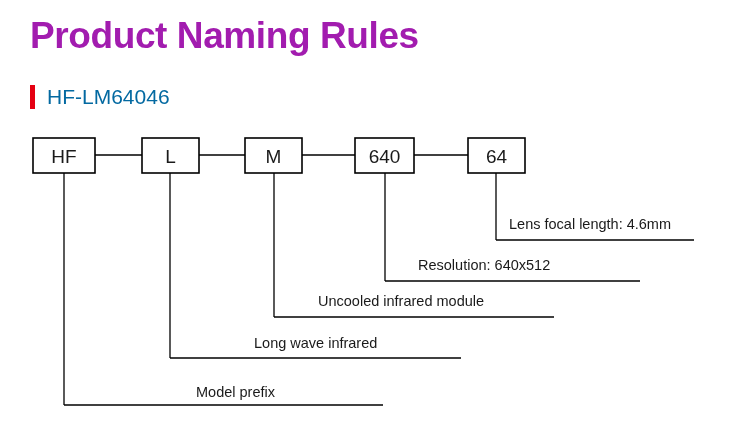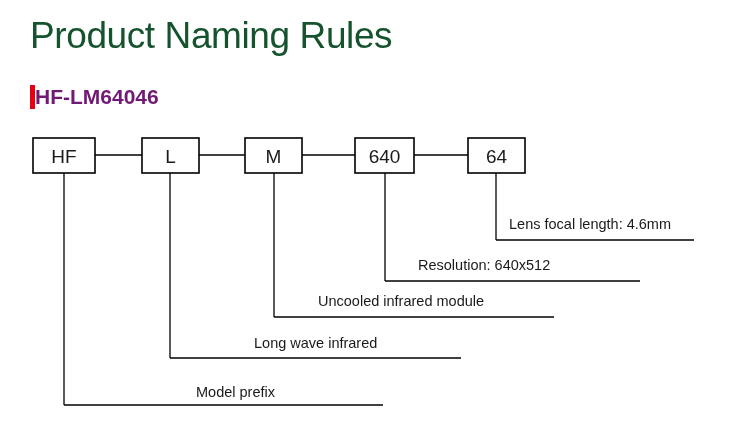--- a/index.html
+++ b/index.html
@@ -18,45 +18,45 @@
     position: relative;
     width: 743px;
     height: 436px;
     background: #ffffff;
   }
   .title {
     position: absolute;
     left: 30px;
     top: 14px;
     font-size: 37px;
-    font-weight: normal;
-    color: #14532d;
+    font-weight: bold;
+    color: #a21caf;
     letter-spacing: -0.4px;
     line-height: 44px;
     white-space: nowrap;
   }
   .model-row {
     position: absolute;
     left: 30px;
     top: 83px;
     height: 28px;
     display: flex;
     align-items: center;
   }
   .accent-bar {
     width: 5px;
     height: 24px;
     background: #e50012;
     flex: 0 0 auto;
   }
   .model-text {
-    margin-left: 0;
+    margin-left: 12px;
     font-size: 21px;
-    color: #701a75;
-    font-weight: 700;
+    color: #0369a1;
+    font-weight: 400;
     white-space: nowrap;
   }
   #diagram {
     position: absolute;
     left: 0;
     top: 0;
     width: 743px;
     height: 436px;
   }
   .seg-box {

